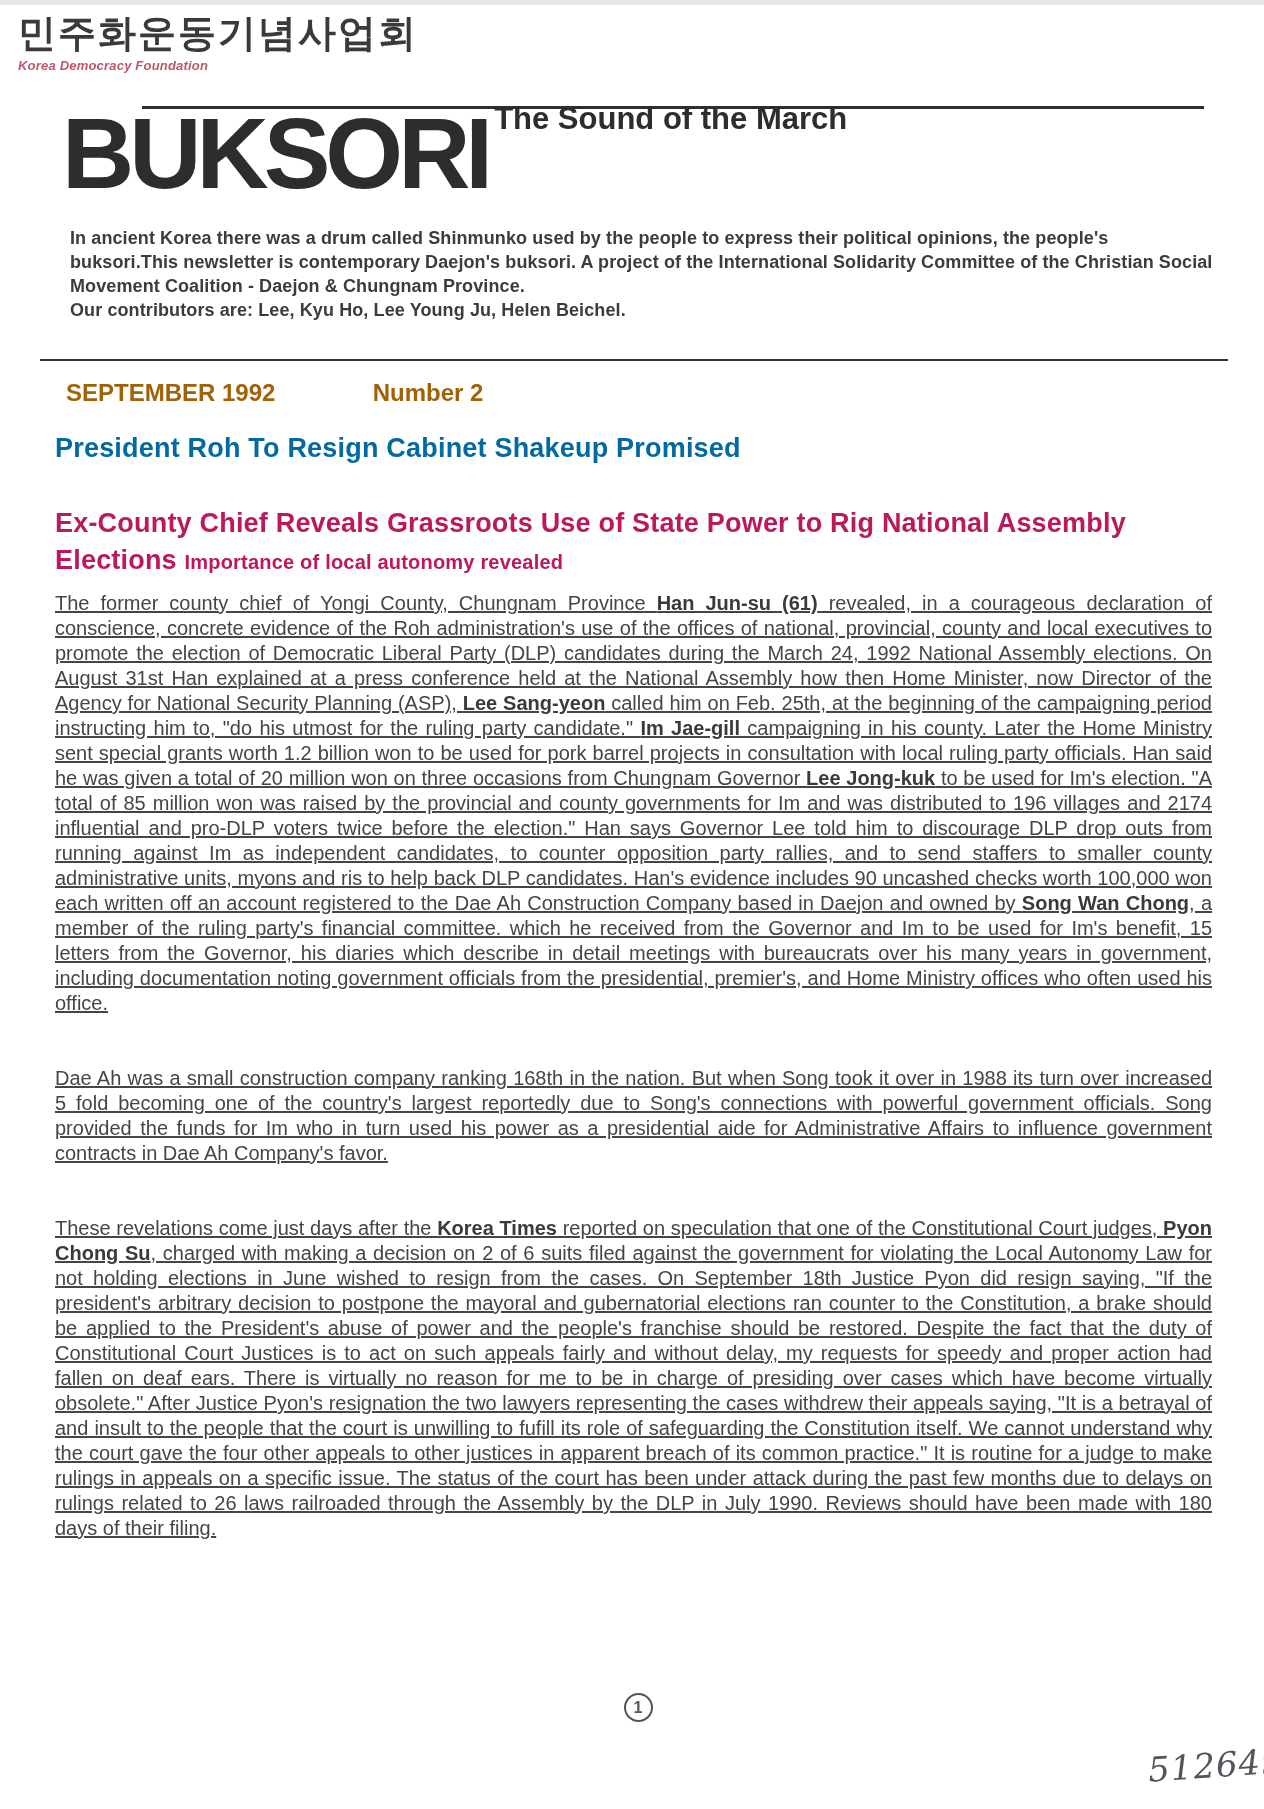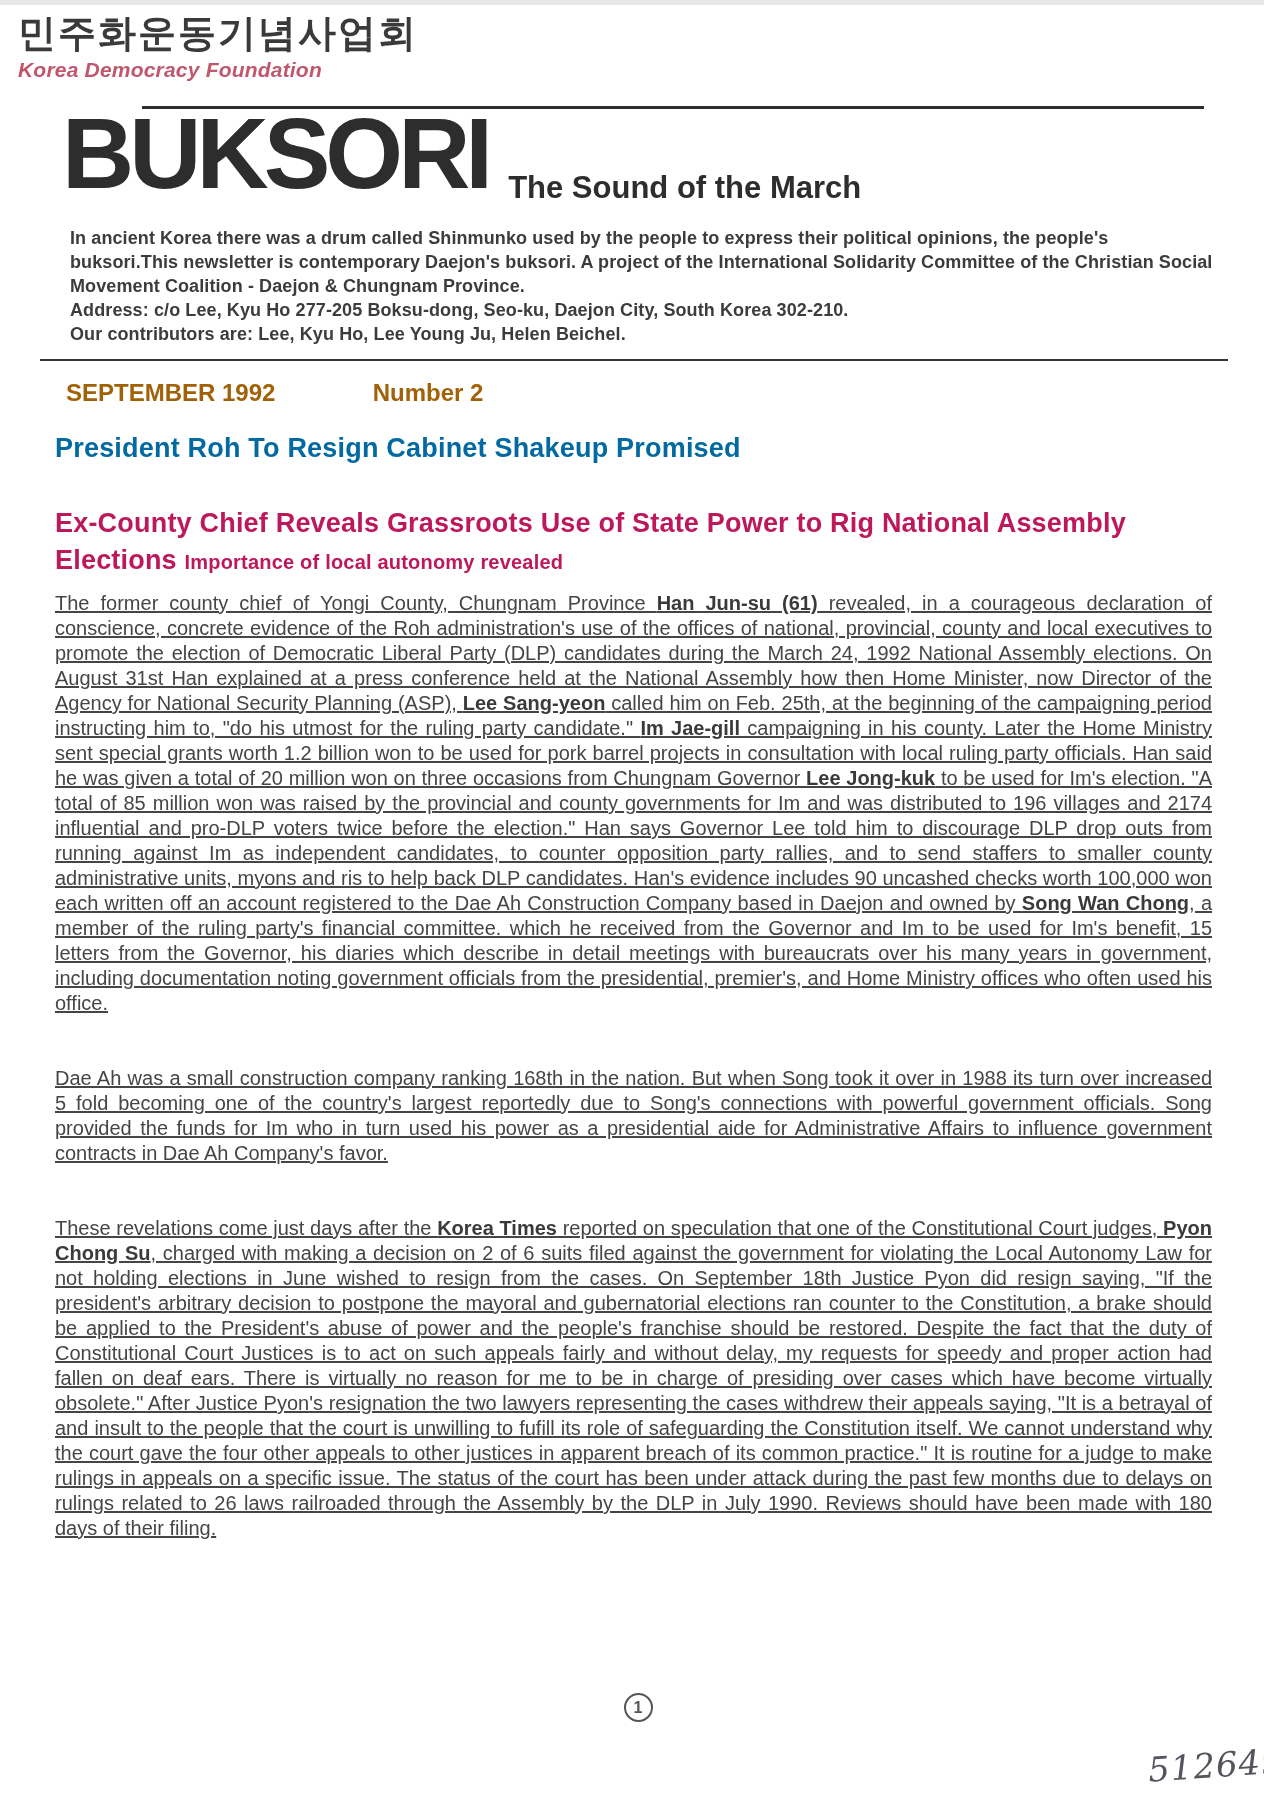--- a/index.html
+++ b/index.html
@@ -20,44 +20,43 @@
   .korean-logo {
     font-size: 38px;
     font-weight: bold;
     color: #3a3a3a;
     letter-spacing: 2px;
     line-height: 1.1;
     font-family: "DejaVu Sans", sans-serif;
   }
   .kdf {
     margin-top: 3px;
-    font-size: 21px;
+    font-size: 13px;
     font-weight: bold;
     font-style: italic;
     color: #c0576e;
     letter-spacing: 0.2px;
   }
 
   
   .mast-rule {
     position: absolute;
     left: 142px;
     right: 72px;
     top: 101px;
     height: 3px;
     background: #2e2e2e;
   }
   .masthead {
     position: absolute;
     left: 62px;
     top: 98px;
     display: flex;
-    align-items: flex-end;
+    align-items: flex-start;
     white-space: nowrap;
-    gap: 14px;
   }
   .buksori {
     font-size: 100px;
     font-weight: bold;
     letter-spacing: -5px;
     line-height: 1;
     color: #2d2d2d;
   }
   .drum {
     font-size: 31px;
@@ -182,21 +181,20 @@
 
   <div class="mast-rule"></div>
 
   <div class="masthead">
     <span class="buksori">BUKSORI</span>
     <span class="drum">The Sound of the March</span>
   </div>
 
   <div class="intro">
     <div>In ancient Korea there was a drum called Shinmunko used by the people to express their political opinions, the people's buksori.This newsletter is contemporary Daejon's buksori. A project of the International Solidarity Committee of the Christian Social Movement Coalition - Daejon &amp; Chungnam Province.</div>
-    <div>Address: c/o Lee, Kyu Ho 277-205 Boksu-dong, Seo-ku, Daejon City, South Korea 302-210.</div>
     <div>Our contributors are: Lee, Kyu Ho, Lee Young Ju, Helen Beichel.</div>
   </div>
 
   <div class="issue-rule"></div>
 
   <div class="issue-line">
     <span class="date">SEPTEMBER 1992</span>
     <span class="number">Number 2</span>
   </div>
 

